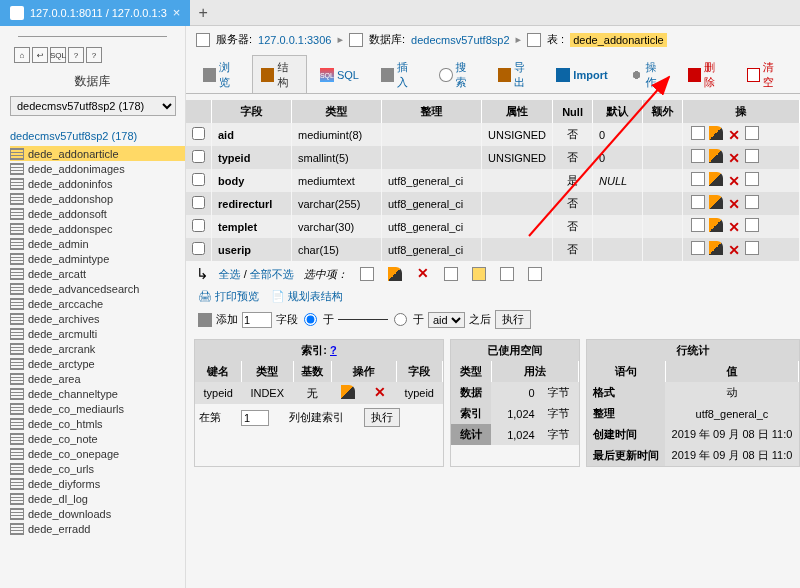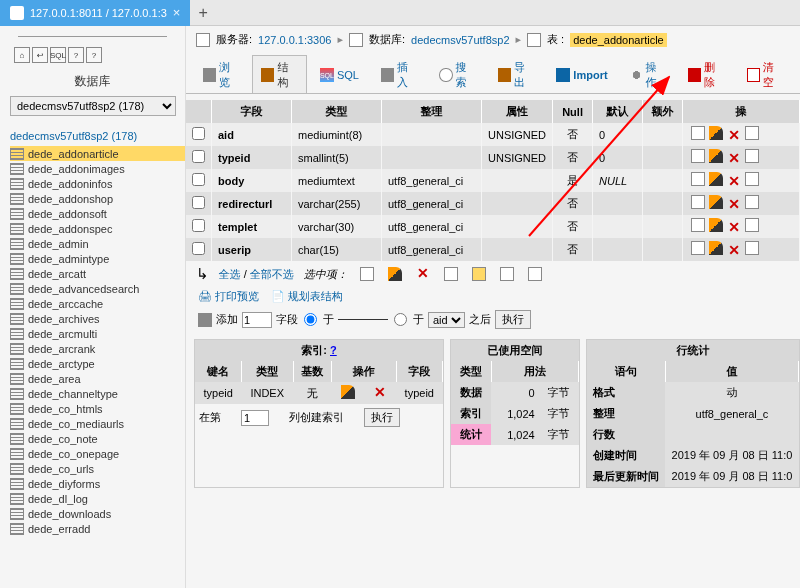--- a/index.html
+++ b/index.html
@@ -174,25 +174,25 @@
         <div class="tree-item">
           <span class="tree-icon"></span>
           <span>dede_area</span>
         </div>
         <div class="tree-item">
           <span class="tree-icon"></span>
           <span>dede_channeltype</span>
         </div>
         <div class="tree-item">
           <span class="tree-icon"></span>
+          <span>dede_co_mediaurls</span>
+        </div>
+        <div class="tree-item">
+          <span class="tree-icon"></span>
           <span>dede_co_htmls</span>
-        </div>
-        <div class="tree-item">
-          <span class="tree-icon"></span>
-          <span>dede_co_mediaurls</span>
         </div>
         <div class="tree-item">
           <span class="tree-icon"></span>
           <span>dede_co_note</span>
         </div>
         <div class="tree-item">
           <span class="tree-icon"></span>
           <span>dede_co_onepage</span>
         </div>
         <div class="tree-item">
@@ -437,21 +437,21 @@
                 <td class="lbl" style="font-weight:bold;background:#d8d8d8;">数据</td>
                 <td style="text-align:right;">0</td>
                 <td>字节</td>
               </tr>
               <tr>
                 <td class="lbl" style="font-weight:bold;background:#d8d8d8;">索引</td>
                 <td style="text-align:right;">1,024</td>
                 <td>字节</td>
               </tr>
               <tr>
-                <td class="lbl" style="font-weight:bold;background:#f9a8d4;">统计</td>
+                <td class="lbl" style="font-weight:bold;background:#a3a3a3;">统计</td>
                 <td style="text-align:right;">1,024</td>
                 <td>字节</td>
               </tr>
             </tbody>
           </table>
       </div>
 
       <div class="panel panel-stats">
         <div class="panel-title">行统计</div>
         <table>
@@ -462,24 +462,20 @@
               </tr>
         </tbody>
             <tbody id="stats-body">
               <tr>
                 <td class="lbl">格式</td>
                 <td class="val">动</td>
               </tr>
               <tr>
                 <td class="lbl">整理</td>
                 <td class="val">utf8_general_c</td>
-              </tr>
-              <tr>
-                <td class="lbl">行数</td>
-                <td class="val"></td>
               </tr>
               <tr>
                 <td class="lbl">创建时间</td>
                 <td class="val">2019 年 09 月 08 日 11:0</td>
               </tr>
               <tr>
                 <td class="lbl">最后更新时间</td>
                 <td class="val">2019 年 09 月 08 日 11:0</td>
               </tr>
             </tbody>

